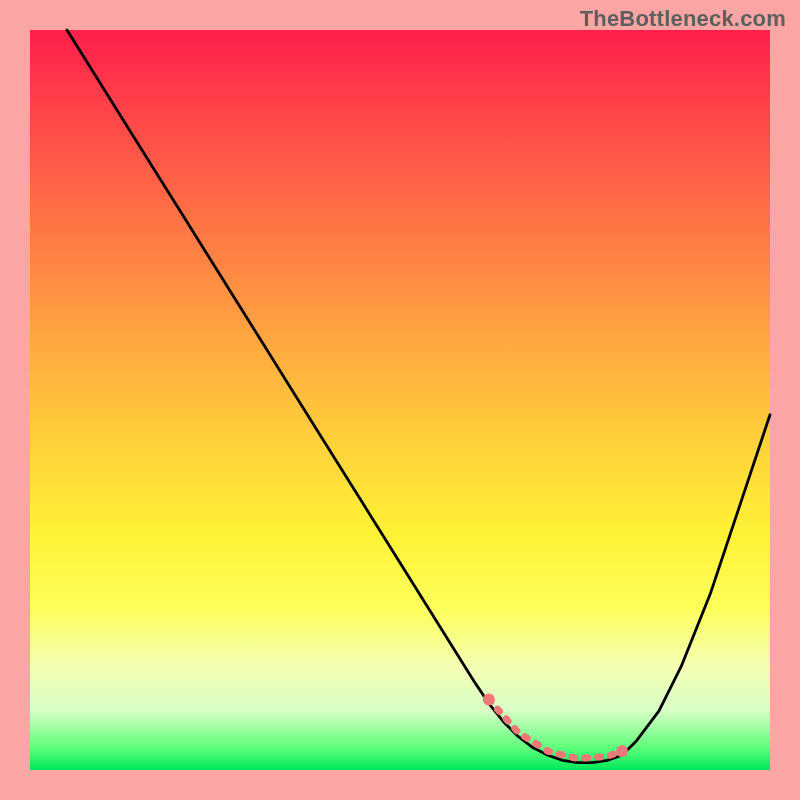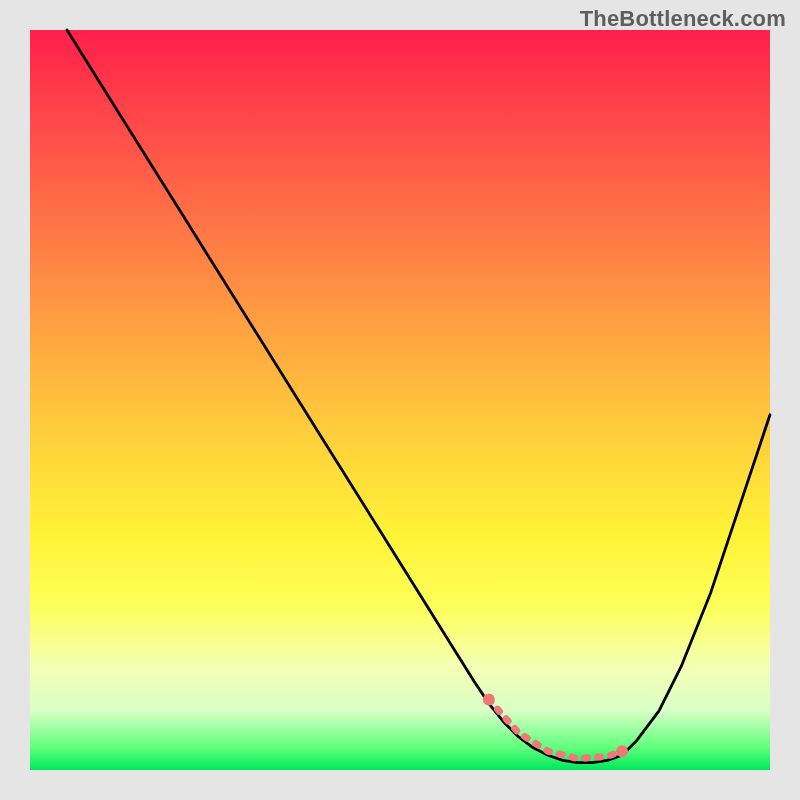--- a/index.html
+++ b/index.html
@@ -8,21 +8,21 @@
     width: 800px;
     height: 800px;
     background: #000;
     overflow: hidden;
     font-family: Arial, Helvetica, sans-serif;
   }
   .frame {
     position: relative;
     width: 800px;
     height: 800px;
-    background: #e5e5e5;
+    background: #fca5a5;
   }
   .watermark {
     position: absolute;
     top: 6px;
     right: 14px;
     color: #5e5e5e;
     font-size: 22px;
     font-weight: 600;
     letter-spacing: 0.2px;
     z-index: 10;

